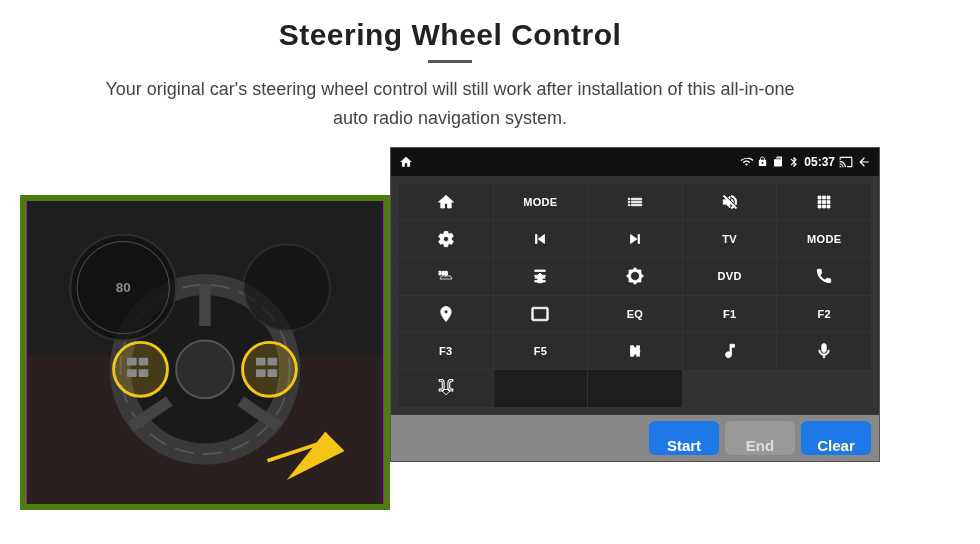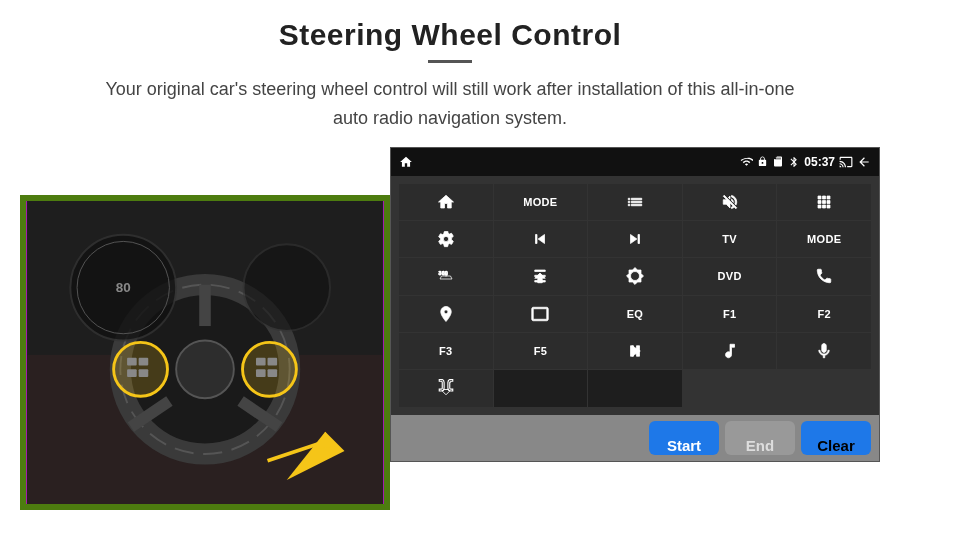--- a/index.html
+++ b/index.html
@@ -166,21 +166,21 @@
       color: #fff;
     }
 
     .btn-end {
       background: #999;
       color: #ddd;
     }
 
     .btn-clear {
       background: #1e78e8;
-      color: #000000;
+      color: #fef9c3;
     }
   </style>
 </head>
 <body>
 
 <div class="page-wrapper">
   <h1 class="title">Steering Wheel Control</h1>
   <div class="divider"></div>
   <p class="subtitle">Your original car's steering wheel control will still work after installation of this all-in-one auto radio navigation system.</p>
 

